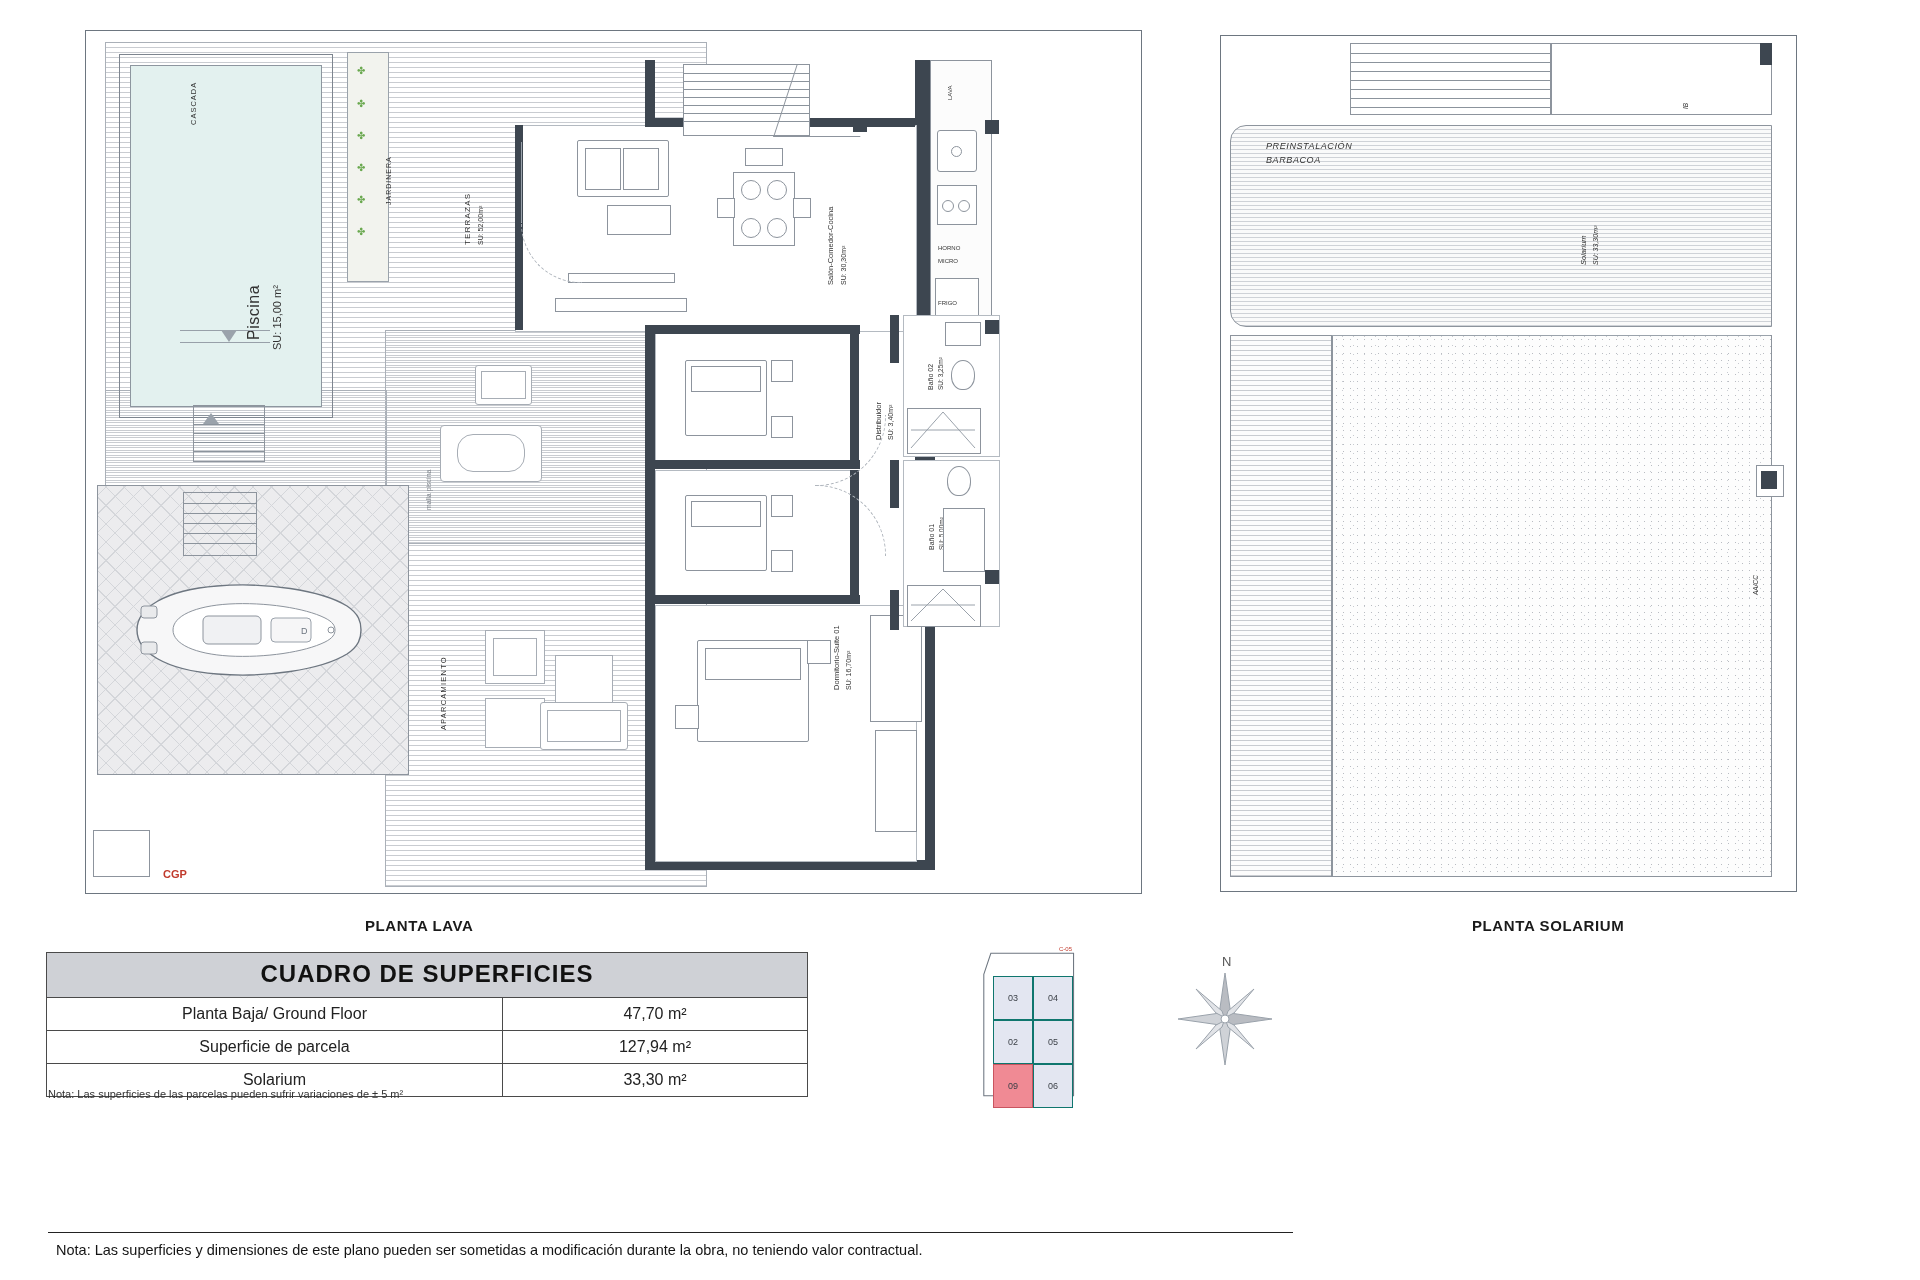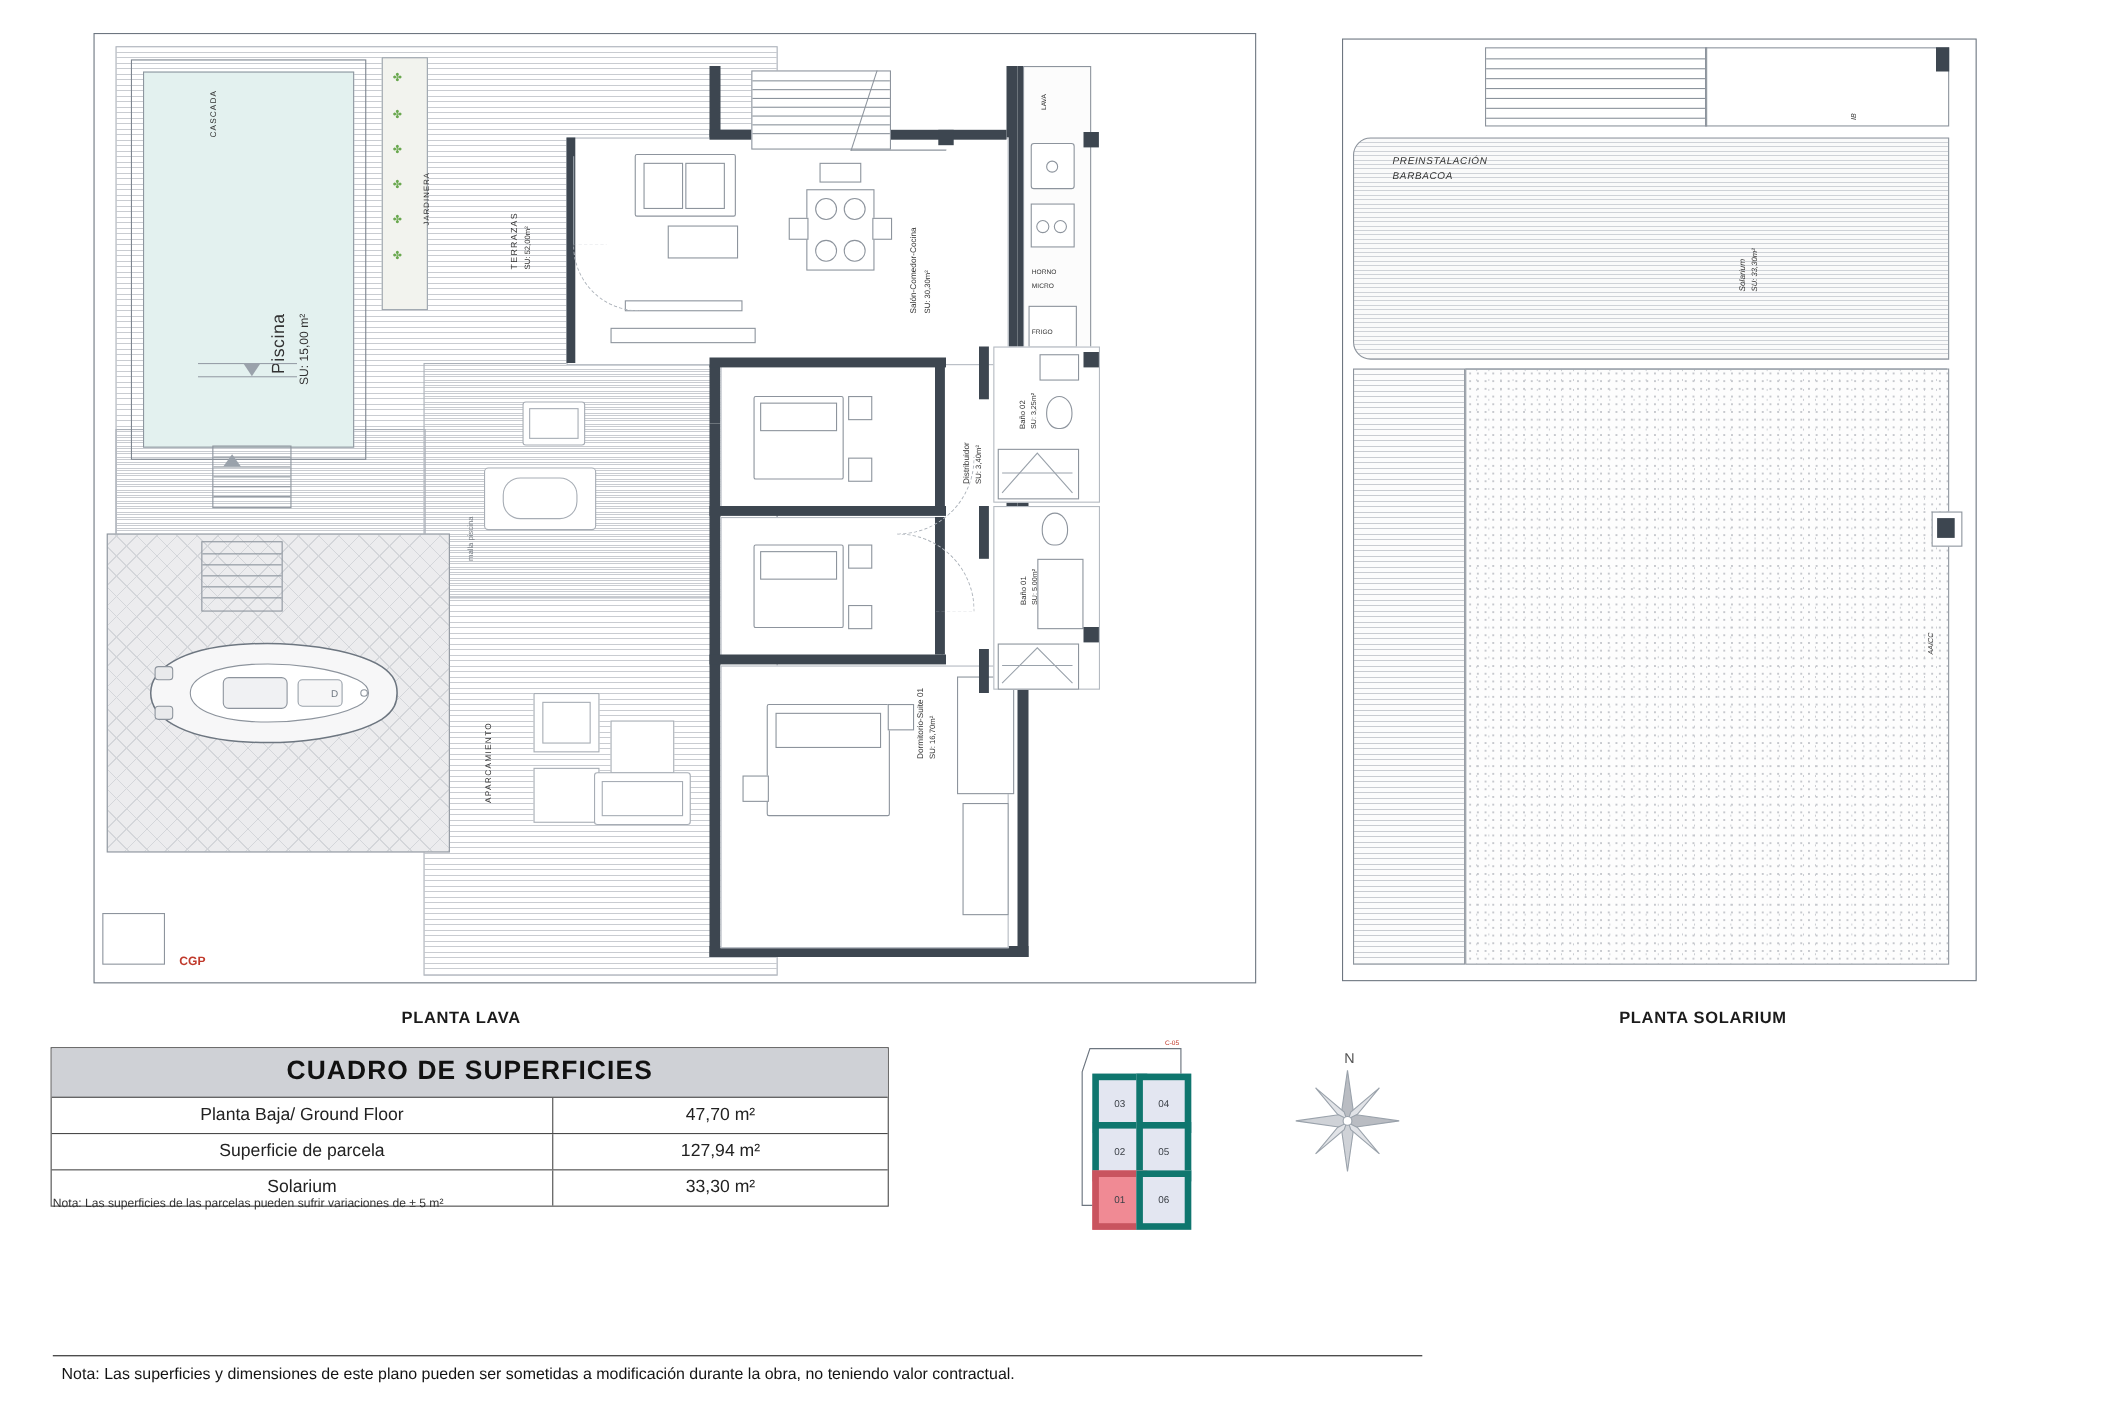--- a/index.html
+++ b/index.html
@@ -24,21 +24,21 @@
   .tbl{position:absolute;left:46px;top:952px;width:760px;border:1.5px solid #4a4a4a;background:#fff;}
   .tbl .hdr{background:#cfd1d6;text-align:center;font-size:24px;font-weight:bold;letter-spacing:1px;padding:7px 0 9px;border-bottom:1.5px solid #4a4a4a;color:#111;}
   .tbl .row{display:flex;border-bottom:1.2px solid #4a4a4a;}
   .tbl .row:last-child{border-bottom:none;}
   .tbl .c1{flex:0 0 455px;text-align:center;font-size:16px;padding:7px 0;border-right:1.2px solid #4a4a4a;}
   .tbl .c2{flex:1;text-align:center;font-size:16px;padding:7px 0;}
   .tbl-note{position:absolute;left:48px;top:1088px;font-size:11px;color:#333;}
 
   
   .keyplan{position:absolute;left:975px;top:940px;width:140px;height:180px;}
-  .kp-cell{position:absolute;border:6px solid #0f766e;font-size:9px;color:#3a3f46;display:flex;align-items:center;justify-content:center;background:#e3e6f1;text-align:center;}
+  .kp-cell{position:absolute;border:1px solid #0f766e;font-size:9px;color:#3a3f46;display:flex;align-items:center;justify-content:center;background:#e3e6f1;text-align:center;}
   .kp-cell.sel{background:#f08a94;border-color:#c9545f;}
   .kp-outline{position:absolute;left:0;top:0;width:110px;height:170px;}
 
   
   .compass{position:absolute;left:1170px;top:955px;width:110px;height:130px;}
 
   
   .footer-rule{position:absolute;left:48px;top:1232px;width:1245px;height:1px;background:#222;}
   .footer-note{position:absolute;left:56px;top:1242px;font-size:14.5px;color:#141414;}
 
@@ -313,21 +313,21 @@
   <div class="tbl-note">Nota: Las superficies de las parcelas pueden sufrir variaciones de ± 5 m²</div>
 
   <div class="keyplan">
     <svg class="kp-outline" width="125" height="175" viewBox="0 0 125 175">
       <path d="M18 6 L112 6 L112 168 L10 168 L10 30 Z" fill="#ffffff" stroke="#6d7680" stroke-width="1.2"></path>
     </svg>
     <div class="kp-cell" style="left:18px;top:36px;width:38px;height:42px;">03</div>
     <div class="kp-cell" style="left:58px;top:36px;width:38px;height:42px;">04</div>
     <div class="kp-cell" style="left:18px;top:80px;width:38px;height:42px;">02</div>
     <div class="kp-cell" style="left:58px;top:80px;width:38px;height:42px;">05</div>
-    <div class="kp-cell sel" style="left:18px;top:124px;width:38px;height:42px;">01</div>
+    <div class="kp-cell sel" style="left:18px;top:124px;width:38px;height:42px;">09</div>
     <div class="kp-cell" style="left:58px;top:124px;width:38px;height:42px;">06</div>
     <div class="lbl" style="left:84px;top:6px;font-size:6px;color:#c0392b;">C-05</div>
   </div>
 
   <div class="compass">
     <div class="lbl" style="left:52px;top:0;font-size:13px;color:#555;">N</div>
     <svg width="110" height="120" viewBox="0 0 110 120">
       <g stroke="#9aa2ab" fill="#d7d9dd">
         <polygon points="55,18 61,60 55,66 49,60" fill="#b9bcc2"></polygon>
         <polygon points="55,110 61,68 55,62 49,68" fill="#cfd2d7"></polygon>

